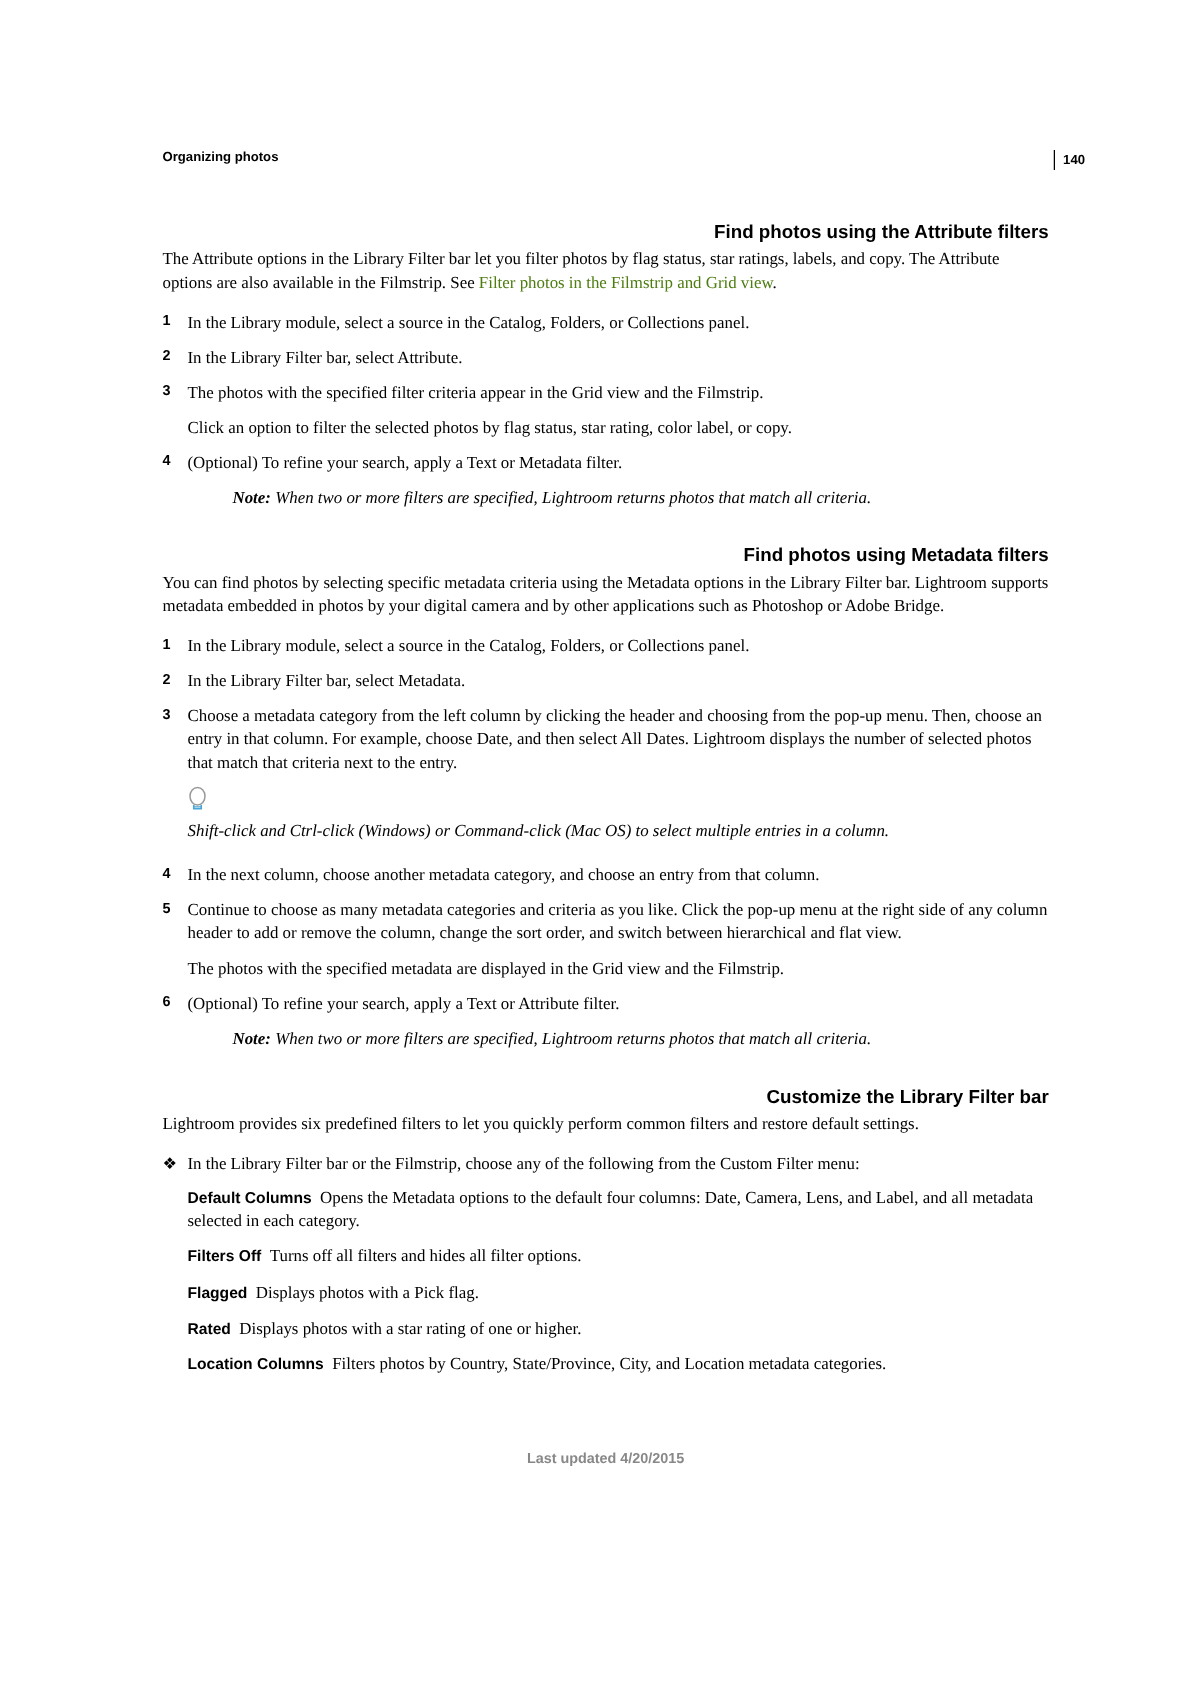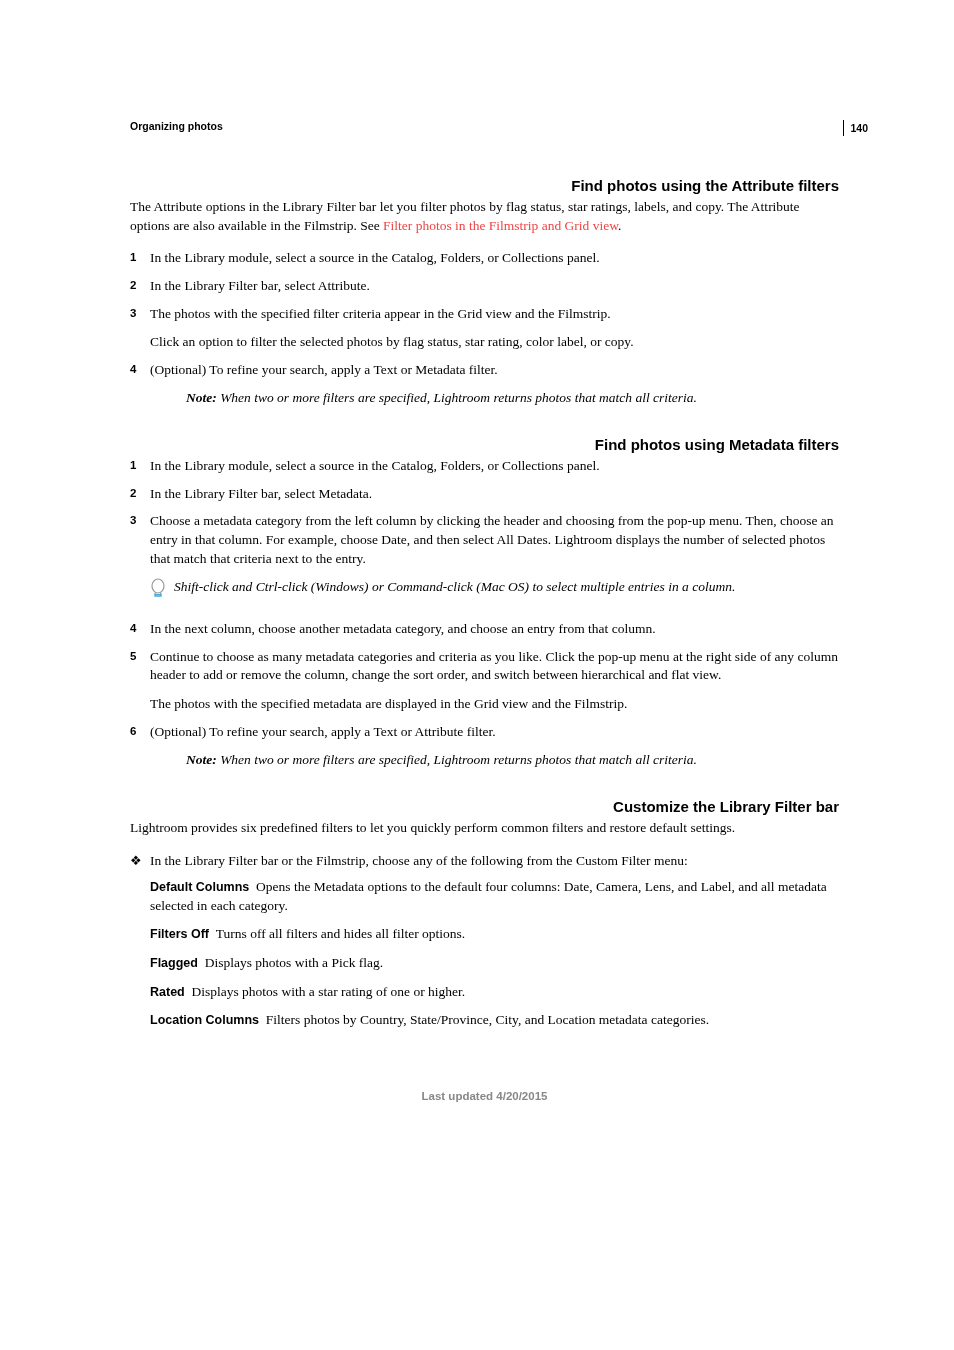--- a/index.html
+++ b/index.html
@@ -36,21 +36,21 @@
     font-weight: bold;
     margin: 0 0 4px 0;
     text-align: right;
   }
   p.intro {
     font-size: 13.5px;
     line-height: 1.38;
     margin: 0 0 14px 0;
   }
   a.link {
-    color: #ef4444;
+    color: #4d7c0f;
     text-decoration: none;
   }
   ol.steps {
     list-style: none;
     padding: 0;
     margin: 0;
   }
   ol.steps > li {
     display: flex;
     margin-bottom: 9px;
@@ -81,20 +81,21 @@
   .note-text {
     font-style: italic;
   }
   .tip-row {
     display: flex;
     align-items: flex-start;
     margin: 6px 0 2px 0;
   }
   .tip-row.nested {
     margin-left: 0;
+    flex-direction: column;
   }
   .tip-icon {
     flex: 0 0 24px;
     padding-top: 0;
   }
   .tip-icon svg {
     width: 16px;
     height: 22px;
   }
   .tip-text {
@@ -176,20 +177,21 @@
         <div class="step-content">
           <p>(Optional) To refine your search, apply a Text or Metadata filter.</p>
           <p><span class="note-label">Note: </span><span class="note-text">When two or more filters are specified, Lightroom returns photos that match all criteria.</span></p>
         </div>
       </li>
     </ol>
   </div>
 
   <div class="section-block">
     <h2 class="section">Find photos using Metadata filters</h2>
+    <p class="intro">You can find photos by selecting specific metadata criteria using the Metadata options in the Library Filter bar. Lightroom supports metadata embedded in photos by your digital camera and by other applications such as Photoshop or Adobe Bridge.</p>
     <ol class="steps">
       <li>
         <div class="step-num">1</div>
         <div class="step-content">
             <p>In the Library module, select a source in the Catalog, Folders, or Collections panel.</p>
           </div>
       </li>
       <li>
         <div class="step-num">2</div>
         <div class="step-content">

